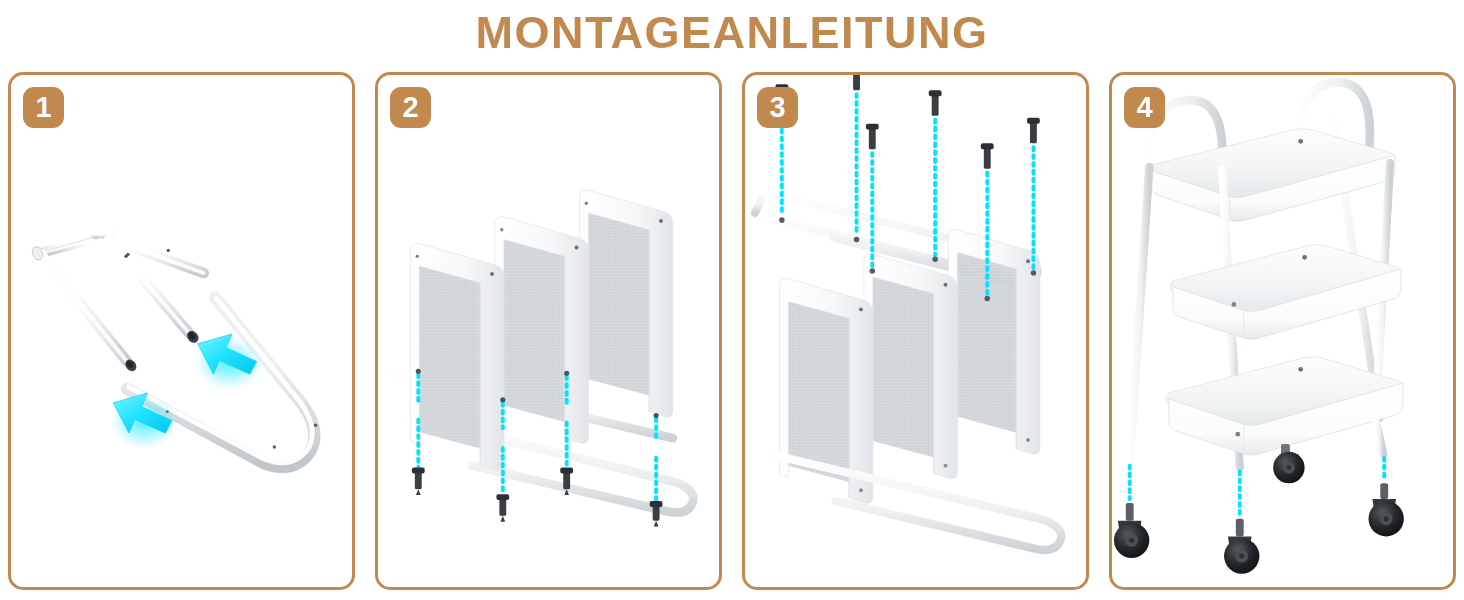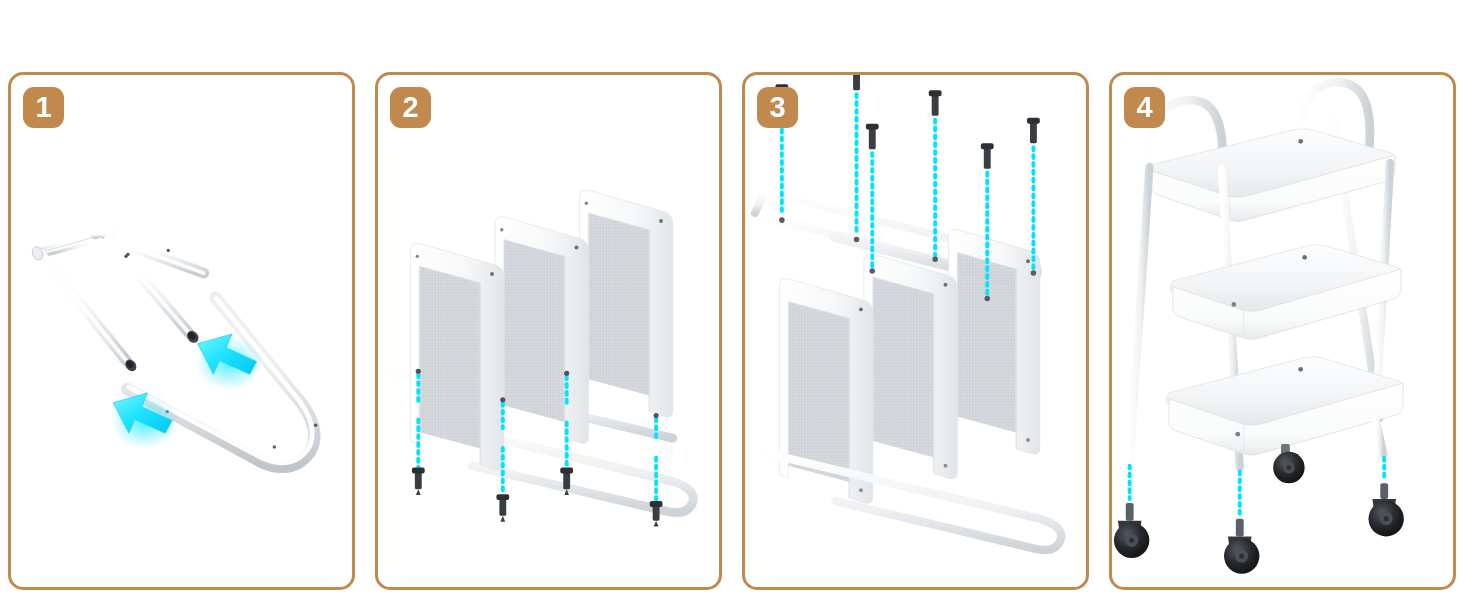--- a/index.html
+++ b/index.html
@@ -63,20 +63,21 @@
     left: 0; top: 0;
     width: 100%; height: 100%;
   }
   .stage svg { display: block; width: 100%; height: 100%; }
 </style>
 </head>
 <body>
 
 <div id="page">
 
+  <div id="title">MONTAGEANLEITUNG</div>
 
   <div class="panel" id="panel-1">
     <div class="badge">1</div>
     <div class="stage">
       <svg viewBox="0 0 347 518" preserveAspectRatio="xMidYMid meet">
         <defs>
           <linearGradient id="tubeA" x1="0" y1="0" x2="0" y2="1">
             <stop offset="0%" stop-color="#ffffff"></stop>
             <stop offset="38%" stop-color="#ffffff"></stop>
             <stop offset="72%" stop-color="#e3e6e9"></stop>

